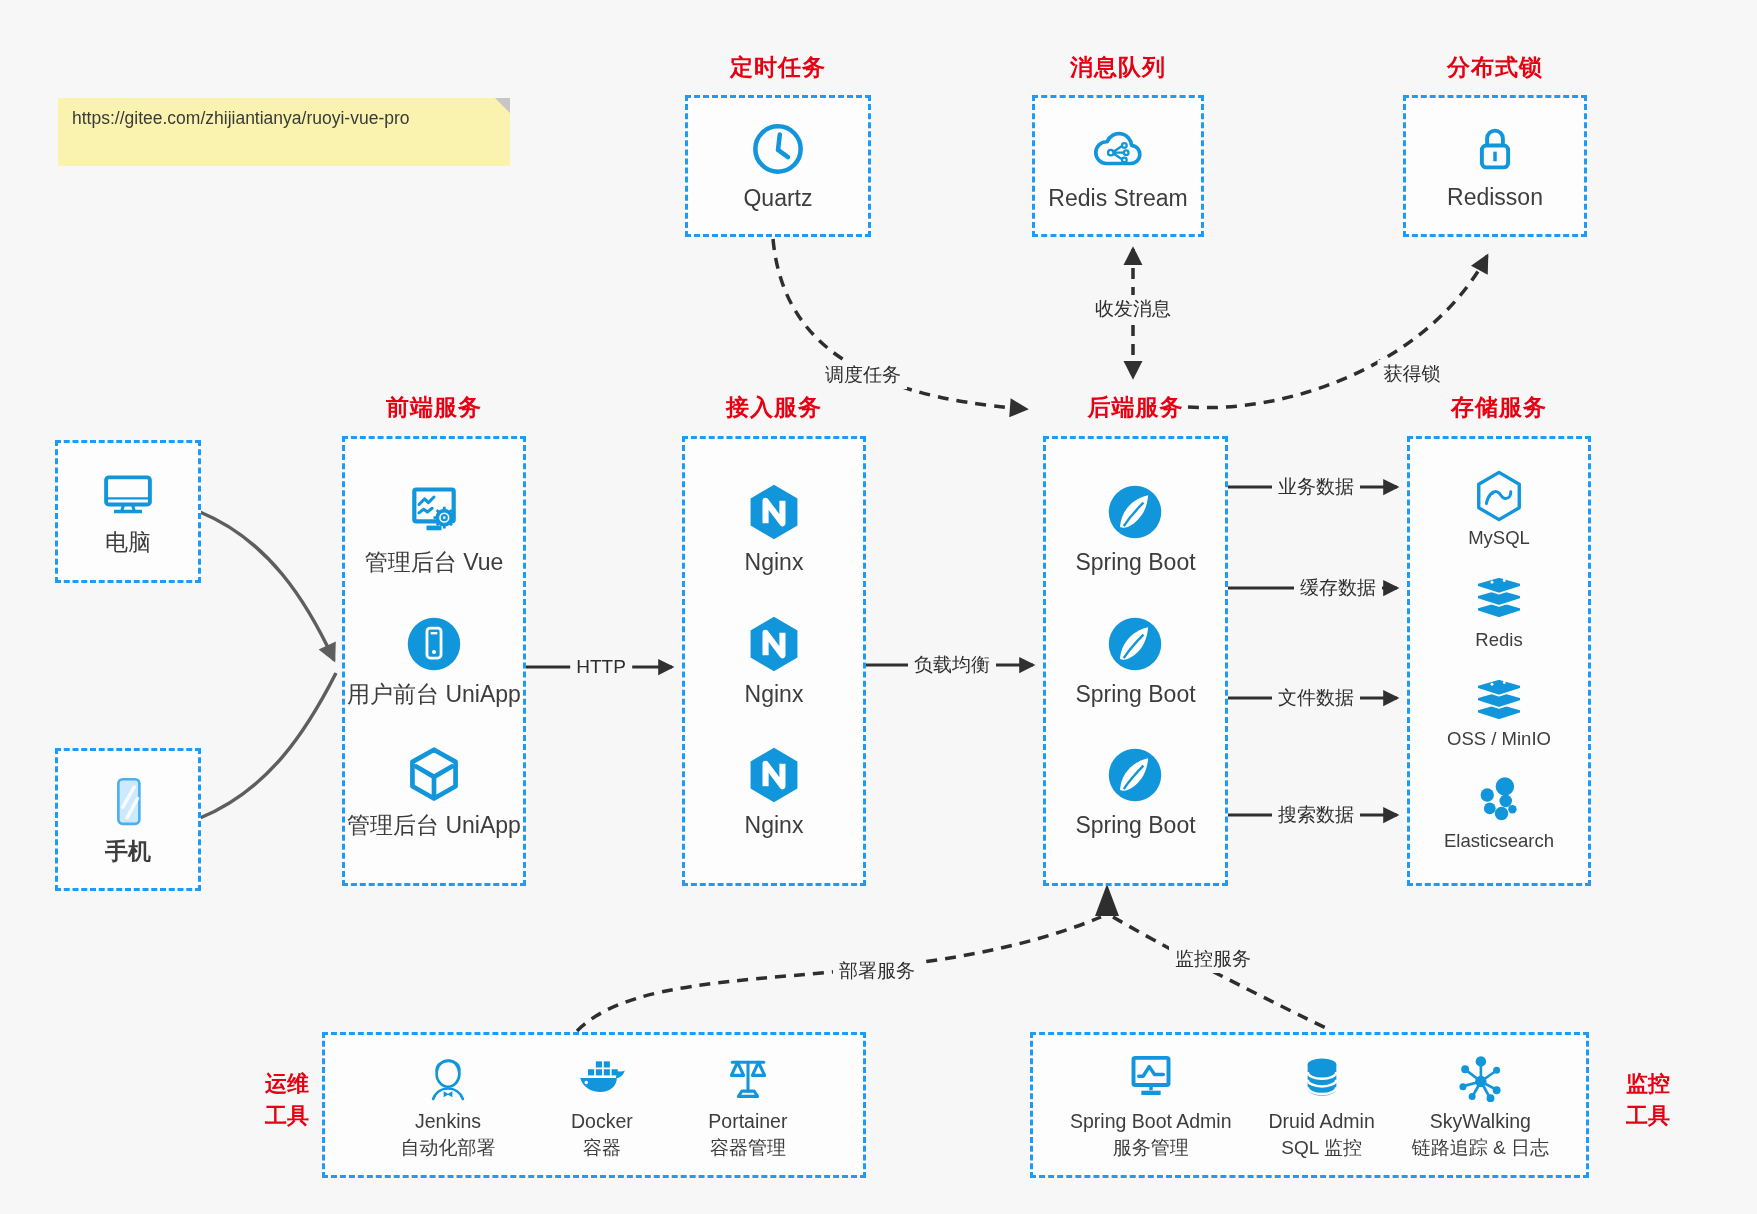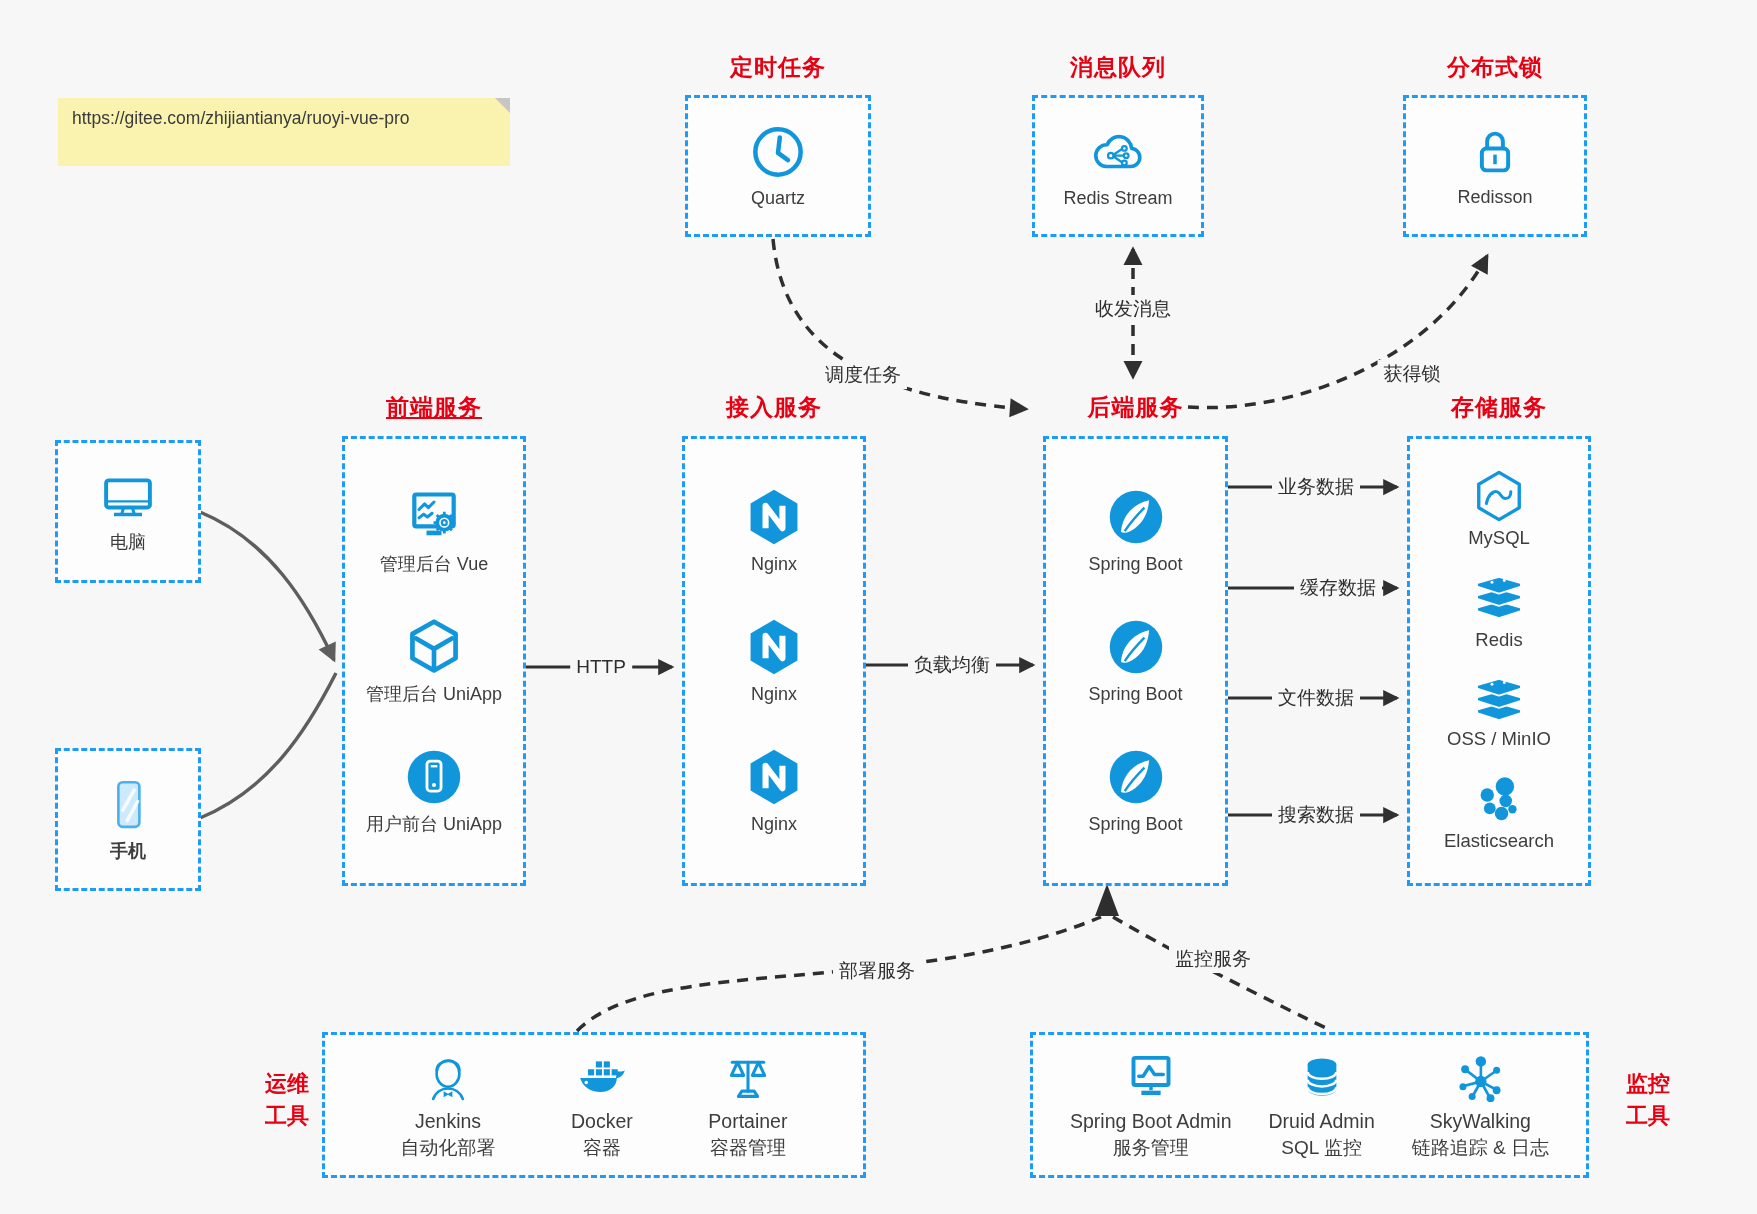--- a/index.html
+++ b/index.html
@@ -11,21 +11,21 @@
   }
   svg.connectors{position:absolute;left:0;top:0;pointer-events:none;}
   .box{
     position:absolute;box-sizing:border-box;
     border:3px dashed #1d9bf7;background:#fdfdfe;
     display:flex;flex-direction:column;align-items:center;justify-content:space-evenly;
     padding:6px 0;
   }
   .box.hrow{flex-direction:row;justify-content:space-evenly;padding:0;}
   .item{display:flex;flex-direction:column;align-items:center;gap:7px;}
-  .ilabel{font-size:18px;color:#3d3d3d;white-space:nowrap;line-height:1.2;text-align:center;}
+  .ilabel{font-size:23px;color:#3d3d3d;white-space:nowrap;line-height:1.2;text-align:center;}
   .ilabel.small{font-size:18.5px;}
   .title{
     position:absolute;color:#e60012;font-weight:700;font-size:23px;
     text-align:center;letter-spacing:1px;white-space:nowrap;
   }
   .side-label{
     position:absolute;color:#e60012;font-weight:700;font-size:22px;
     line-height:1.45;text-align:right;white-space:nowrap;
   }
   .elabel{
@@ -140,53 +140,53 @@
       <rect x="21" y="6" width="24" height="51" rx="5" fill="#cdeafc" stroke="#4ab0ef" stroke-width="3"></rect>
       <g stroke="#ffffff" stroke-width="4" stroke-linecap="round" opacity="0.85">
         <line x1="26" y1="38" x2="39" y2="15"></line>
         <line x1="31" y1="50" x2="43" y2="28"></line>
       </g>
     </svg>
     <div class="ilabel">手机</div>
   </div>
 </div>
 
-<div class="title" style="left:342px;top:392px;width:184px;text-decoration:underline;">前端服务</div>
+<div class="title" style="left:342px;top:392px;width:184px;">前端服务</div>
 <div class="box" style="left:342px;top:436px;width:184px;height:450px;">
   <div class="item">
     <svg width="62" height="60" viewBox="0 0 64 64">
       <rect x="11" y="8" width="42" height="34" rx="2" fill="none" stroke="#1296db" stroke-width="4.5"></rect>
       <g fill="none" stroke="#1296db" stroke-width="3.2" stroke-linecap="round" stroke-linejoin="round">
         <polyline points="16,24 22,18 26,22 32,16"></polyline>
         <polyline points="16,33 21,29 25,32 30,28"></polyline>
       </g>
       <circle cx="43" cy="38" r="7.5" fill="#fdfdfe" stroke="#1296db" stroke-width="4"></circle>
       <g stroke="#1296db" stroke-width="3">
         <path d="M51.5,38 L54.5,38 M49,44 L51.1,46.1 M43,46.5 L43,49.5 M37,44 L34.9,46.1 M34.5,38 L31.5,38 M37,32 L34.9,29.9 M43,29.5 L43,26.5 M49,32 L51.1,29.9"></path>
       </g>
       <circle cx="43" cy="38" r="2.6" fill="none" stroke="#1296db" stroke-width="2.4"></circle>
       <line x1="24" y1="49" x2="40" y2="49" stroke="#1296db" stroke-width="5"></line>
     </svg>
     <div class="ilabel">管理后台 Vue</div>
   </div>
   <div class="item">
-    <svg width="62" height="60" viewBox="0 0 64 64">
-      <polygon points="32,5 55,18 55,44 32,57 9,44 9,18" fill="none" stroke="#1296db" stroke-width="5" stroke-linejoin="round"></polygon>
-      <path d="M32,34 L13,23 M32,34 L51,23 M32,34 V56" fill="none" stroke="#1296db" stroke-width="5" stroke-linecap="round"></path>
-    </svg>
-    <div class="ilabel">管理后台 UniApp</div>
-  </div>
-  <div class="item">
     <svg width="60" height="60" viewBox="0 0 64 64">
       <circle cx="32" cy="32" r="28" fill="#1296db"></circle>
       <rect x="24.5" y="15" width="15" height="32" rx="3.5" fill="none" stroke="#ffffff" stroke-width="3"></rect>
       <line x1="28.5" y1="20.5" x2="35.5" y2="20.5" stroke="#ffffff" stroke-width="2.5"></line>
       <circle cx="32" cy="40.5" r="2.2" fill="#ffffff"></circle>
     </svg>
     <div class="ilabel">用户前台 UniApp</div>
+  </div>
+  <div class="item">
+    <svg width="62" height="60" viewBox="0 0 64 64">
+      <polygon points="32,5 55,18 55,44 32,57 9,44 9,18" fill="none" stroke="#1296db" stroke-width="5" stroke-linejoin="round"></polygon>
+      <path d="M32,34 L13,23 M32,34 L51,23 M32,34 V56" fill="none" stroke="#1296db" stroke-width="5" stroke-linecap="round"></path>
+    </svg>
+    <div class="ilabel">管理后台 UniApp</div>
   </div>
 </div>
 
 <div class="title" style="left:682px;top:392px;width:184px;">接入服务</div>
 <div class="box" style="left:682px;top:436px;width:184px;height:450px;">
   <div class="item">
     <svg width="62" height="60" viewBox="0 0 64 64">
       <polygon points="32,3 57,17.5 57,46.5 32,61 7,46.5 7,17.5" fill="#1296db"></polygon>
       <path d="M23,44 V20 L41,44 V20" fill="none" stroke="#ffffff" stroke-width="6.5" stroke-linejoin="round"></path>
     </svg>

